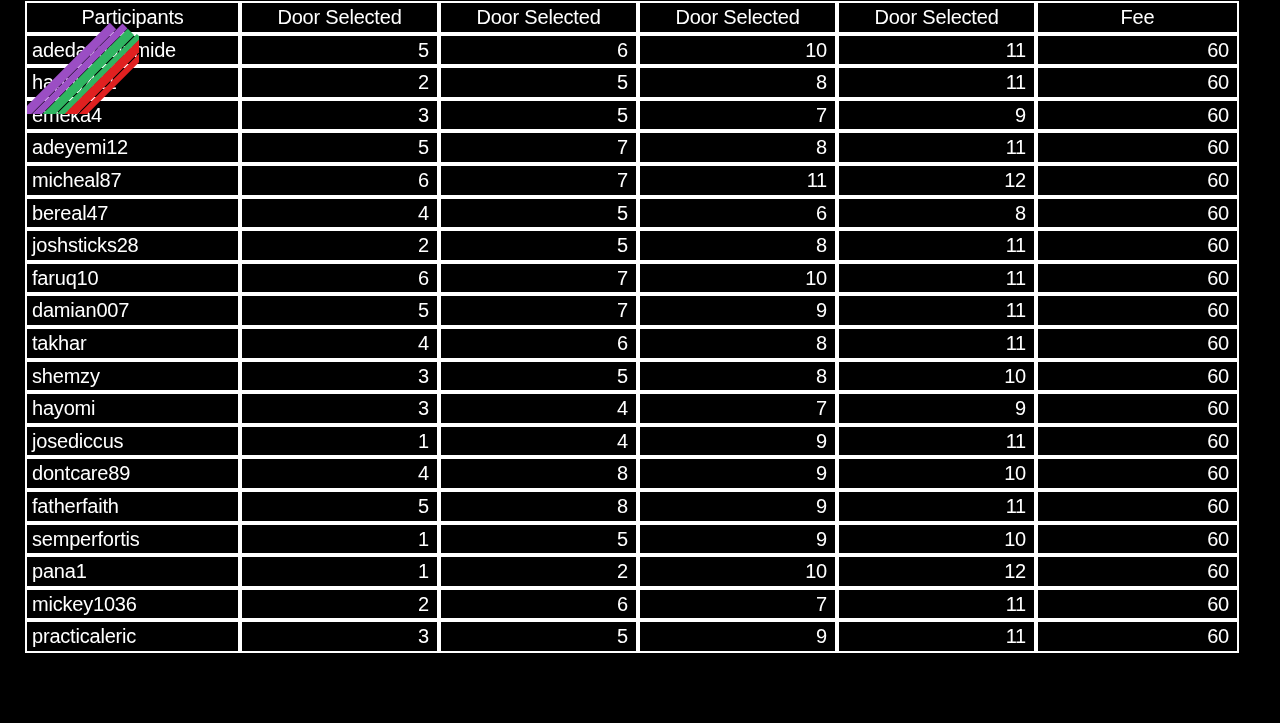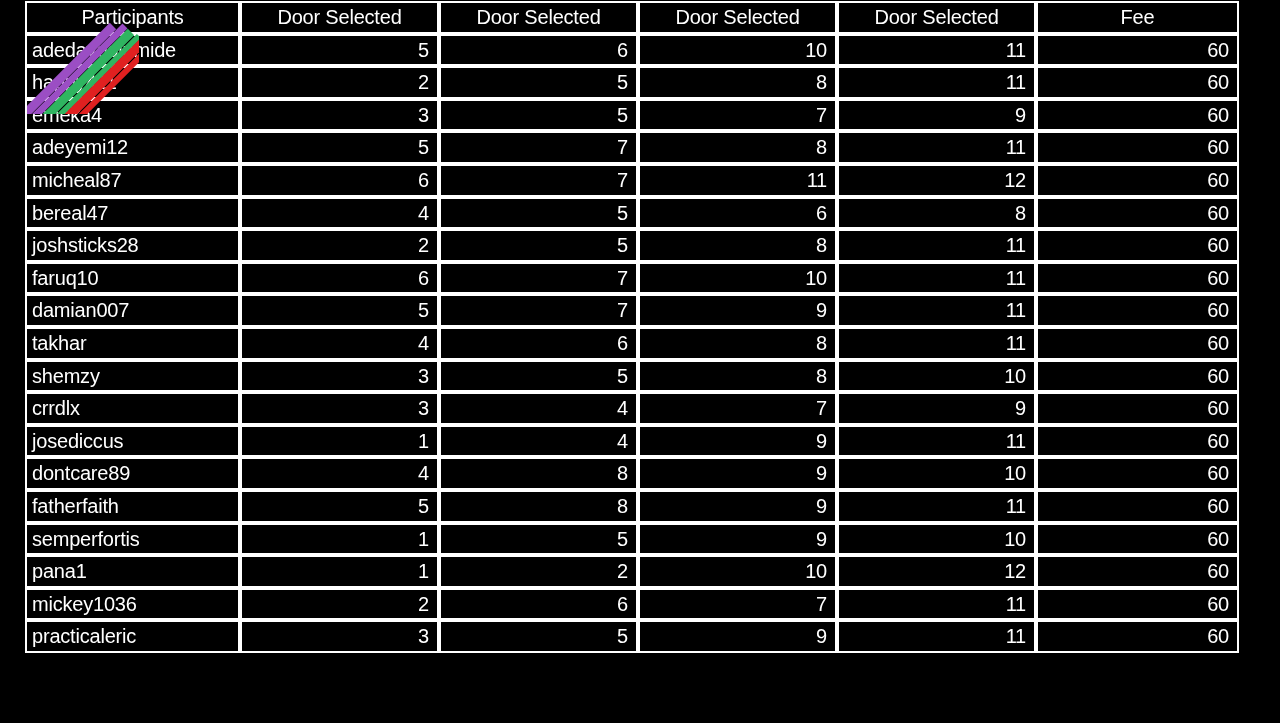--- a/index.html
+++ b/index.html
@@ -203,21 +203,21 @@
           </tr>
           <tr>
             <td class="name">shemzy</td>
             <td class="num">3</td>
             <td class="num">5</td>
             <td class="num">8</td>
             <td class="num">10</td>
             <td class="num">60</td>
           </tr>
           <tr>
-            <td class="name">crrdlx</td>
+            <td class="name">hayomi</td>
             <td class="num">3</td>
             <td class="num">4</td>
             <td class="num">7</td>
             <td class="num">9</td>
             <td class="num">60</td>
           </tr>
           <tr>
             <td class="name">josediccus</td>
             <td class="num">1</td>
             <td class="num">4</td>

